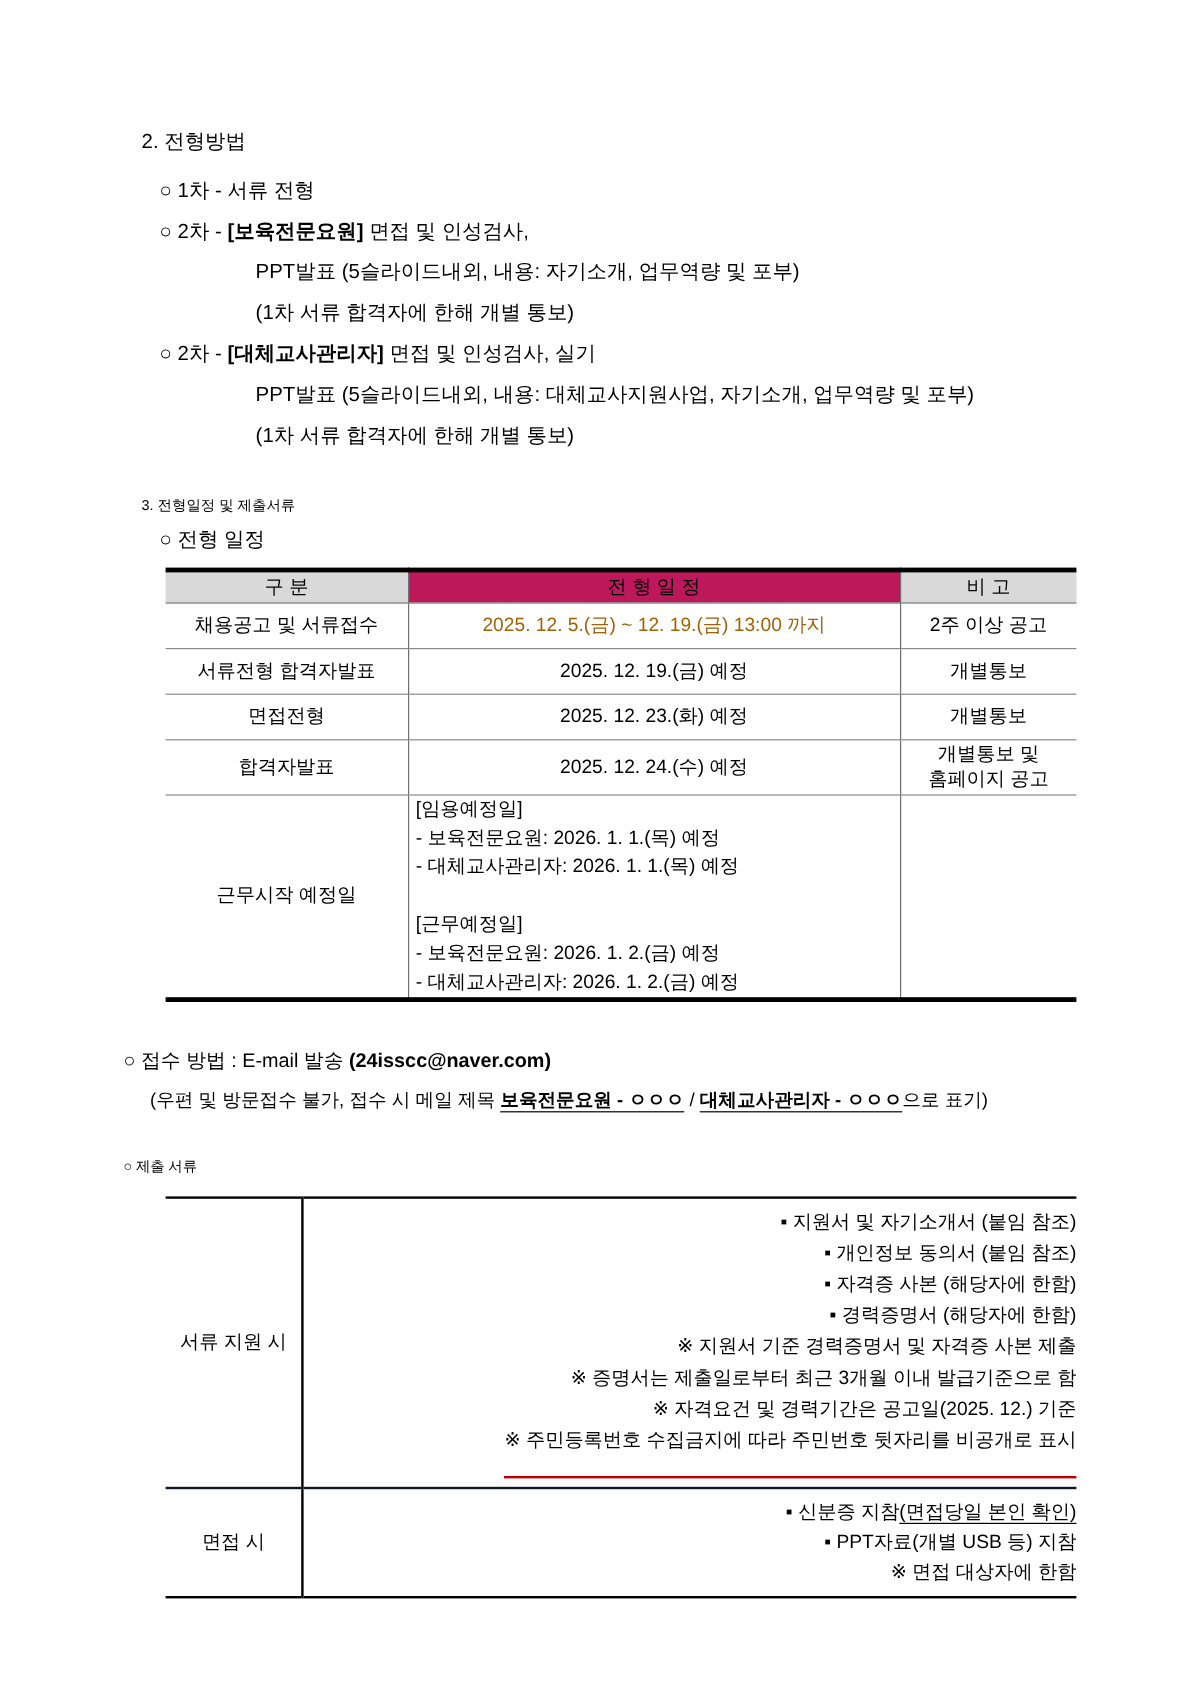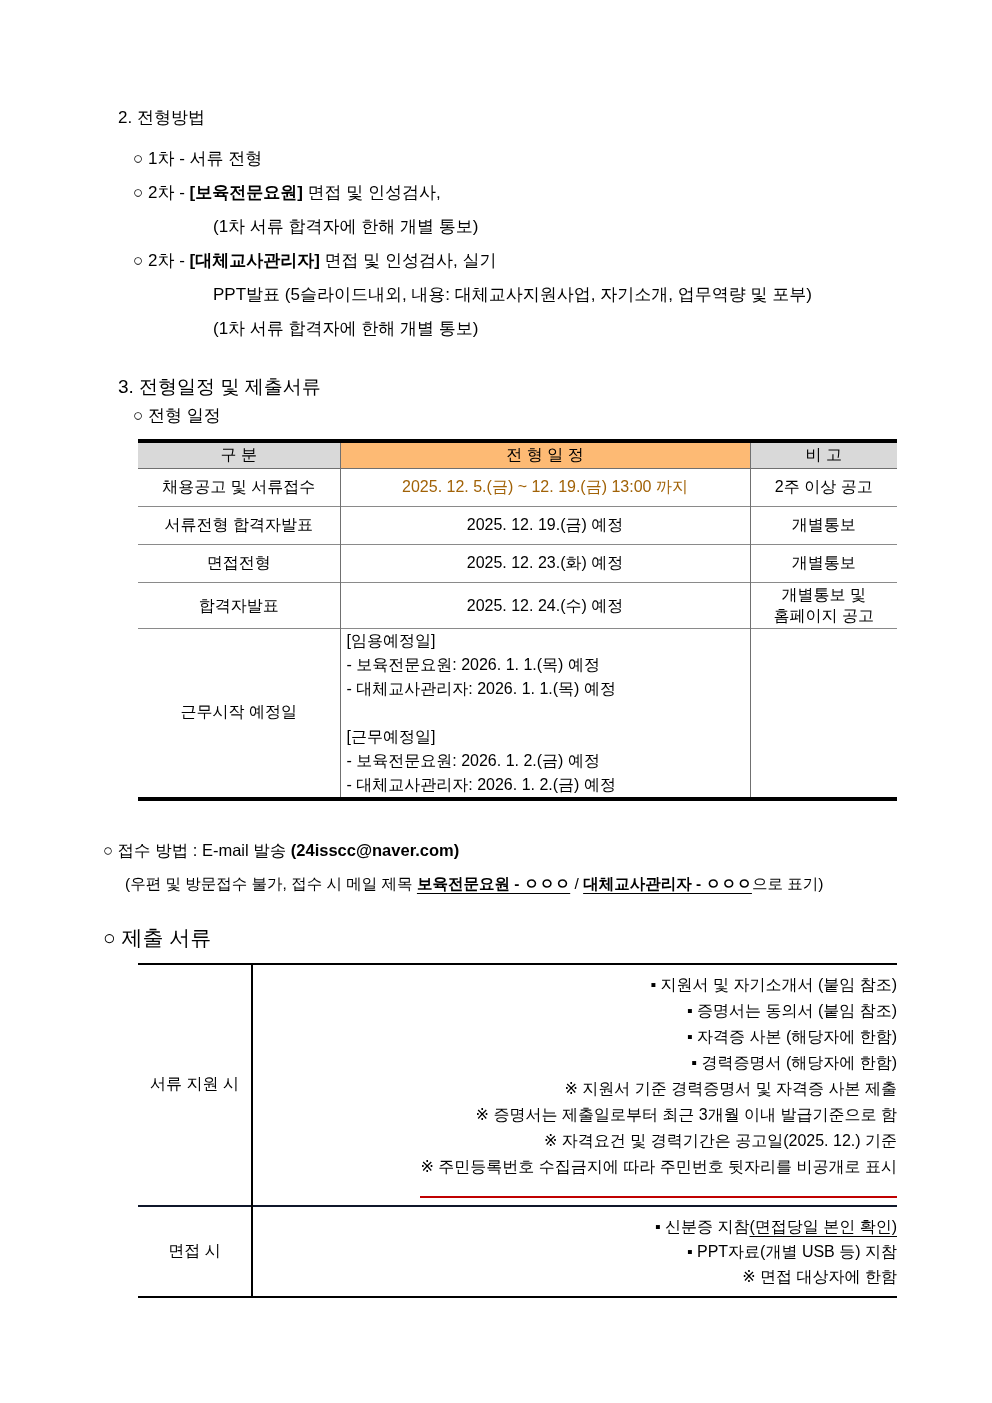--- a/index.html
+++ b/index.html
@@ -16,21 +16,21 @@
   .line { white-space:nowrap; }
 
   
   .sec2-heading { margin:106px 0 0 118px; font-size:17px; line-height:24px; }
   .method-list { margin:12px 0 0 133px; font-size:17px; }
   .method-list .line { line-height:34px; }
   .method-list .sub { padding-left:80px; }
   .b { font-weight:bold; }
 
   
-  .sec3-heading { margin:29px 0 0 118px; font-size:19px; line-height:24px; }
+  .sec3-heading { margin:29px 0 0 118px; font-size:12px; line-height:24px; }
   .schedule-label { margin:0 0 0 133px; font-size:17px; line-height:34px; }
 
   
   table { border-collapse:collapse; table-layout:fixed; }
   .t1 {
     margin:6px 0 0 138px; width:759px;
     border-top:4px solid #000; border-bottom:4px solid #000;
     font-size:16px;
   }
   .t1 th {
@@ -47,21 +47,21 @@
   .t1 .r-work td { height:169px; }
   .t1 .work-cell { text-align:left; vertical-align:middle; padding-left:6px; }
   .t1 .work-cell .cell-line { line-height:24px; min-height:24px; white-space:nowrap; }
 
   
   .apply-block { margin:32px 0 0 103px; font-size:16.5px; }
   .apply-block .line { line-height:34px; }
   .apply-line2 { padding-left:22px; font-size:15.5px; }
   .u-bold { font-weight:bold; text-decoration:underline; text-underline-offset:4px; }
 
-  .documents-label { margin:20px 0 0 103px; font-size:21px; line-height:34px; }
+  .documents-label { margin:20px 0 0 103px; font-size:12px; line-height:34px;font-family:Liberation Serif, serif; }
 
   
   .t2 {
     margin:8px 0 0 138px; width:759px;
     border-top:2px solid #000; border-bottom:2px solid #000;
     font-size:16px;
   }
   .t2 td { vertical-align:middle; }
   .t2 tbody tr + tr td { border-top:2px solid #0f172a;margin-left:40px; }
   .t2 td:nth-child(1) { text-align:center; border-right:2px solid #000; }
@@ -74,39 +74,40 @@
 </head>
 <body>
 
 <div class="page">
 
   <div class="sec2-heading line">2. 전형방법</div>
 
   <div class="method-list">
     <div class="line">○ 1차 - 서류 전형</div>
     <div class="line"><span>○ 2차 - </span><span class="b">[보육전문요원]</span><span> 면접 및 인성검사,</span></div>
+    <div class="line sub">PPT발표 (5슬라이드내외, 내용: 자기소개, 업무역량 및 포부)</div>
     <div class="line sub">(1차 서류 합격자에 한해 개별 통보)</div>
     <div class="line"><span>○ 2차 - </span><span class="b">[대체교사관리자]</span><span> 면접 및 인성검사, 실기</span></div>
     <div class="line sub">PPT발표 (5슬라이드내외, 내용: 대체교사지원사업, 자기소개, 업무역량 및 포부)</div>
     <div class="line sub">(1차 서류 합격자에 한해 개별 통보)</div>
   </div>
 
   <div class="sec3-heading line">3. 전형일정 및 제출서류</div>
   <div class="schedule-label line">○ 전형 일정</div>
 
   <table class="t1">
     <colgroup>
       <col style="width:202px">
         <col style="width:410px">
         <col style="width:147px">
     </colgroup>
     <thead>
       <tr>
         <th style="background-color: rgb(217, 217, 217);">구 분</th>
-        <th style="background-color: #fdba74;">전 형 일 정</th>
+        <th style="background-color: #be185d;">전 형 일 정</th>
         <th style="background-color: rgb(217, 217, 217);">비 고</th>
       </tr>
     </thead>
     <tbody>
       <tr class="r-std">
         <td>채용공고 및 서류접수</td>
         <td><span style="color: #a16207;">2025. 12. 5.(금) ~ 12. 19.(금) 13:00 까지</span></td>
         <td>2주 이상 공고</td>
       </tr>
       <tr class="r-std">
@@ -153,21 +154,21 @@
   <table class="t2">
     <colgroup>
       <col style="width:114px">
         <col style="width:645px">
     </colgroup>
     <tbody>
       <tr>
         <td>서류 지원 시</td>
         <td class="items-cell">
           <div class="cell-line">▪ 지원서 및 자기소개서 (붙임 참조)</div>
-          <div class="cell-line">▪ 증명서는 동의서 (붙임 참조)</div>
+          <div class="cell-line">▪ 개인정보 동의서 (붙임 참조)</div>
           <div class="cell-line">▪ 자격증 사본 (해당자에 한함)</div>
           <div class="cell-line">▪ 경력증명서 (해당자에 한함)</div>
           <div class="cell-line">※ 지원서 기준 경력증명서 및 자격증 사본 제출</div>
           <div class="cell-line">※ 증명서는 제출일로부터 최근 3개월 이내 발급기준으로 함</div>
           <div class="cell-line">※ 자격요건 및 경력기간은 공고일(2025. 12.) 기준</div>
           <div class="cell-line"><span class="red-underline" style="border-bottom-color: rgb(192, 0, 0);">※ 주민등록번호 수집금지에 따라 주민번호 뒷자리를 비공개로 표시</span></div>
         </td>
       </tr>
       <tr class="r2">
         <td>면접 시</td>

